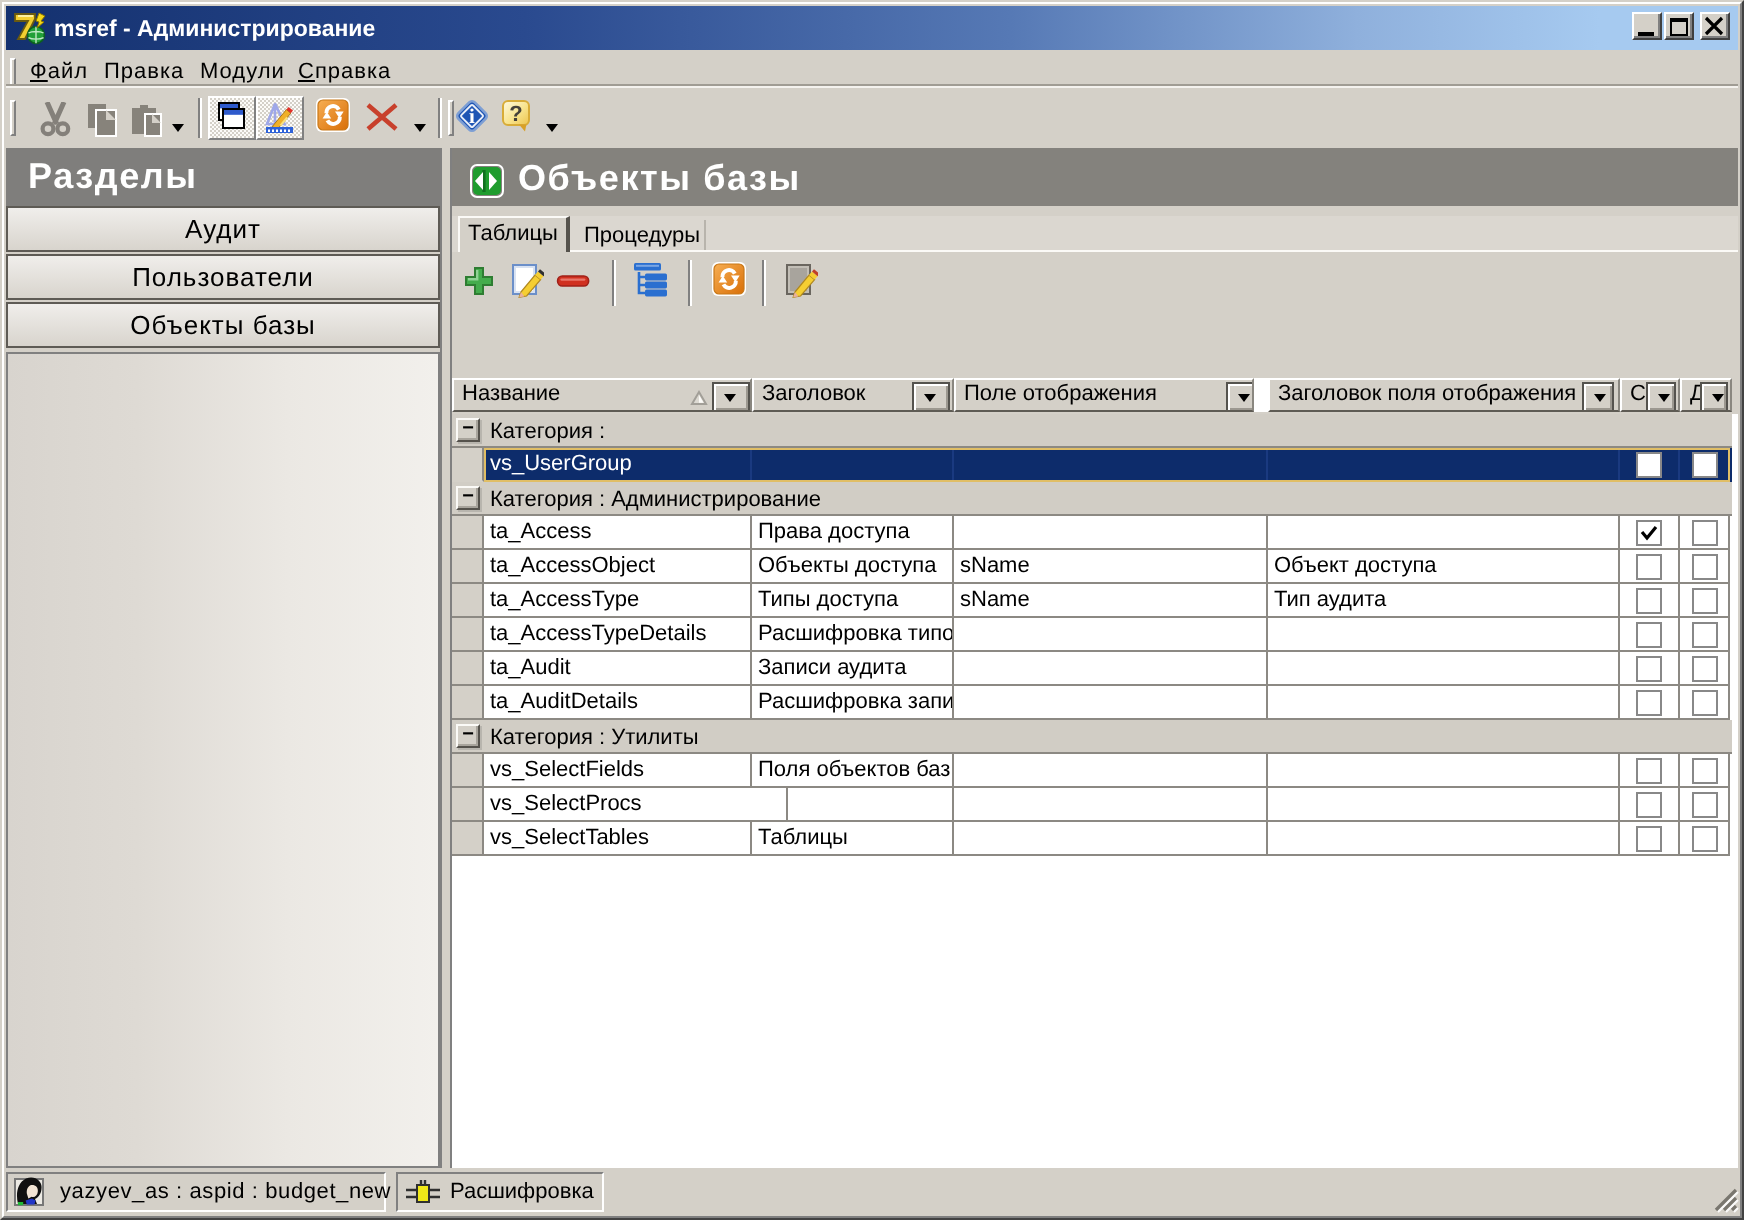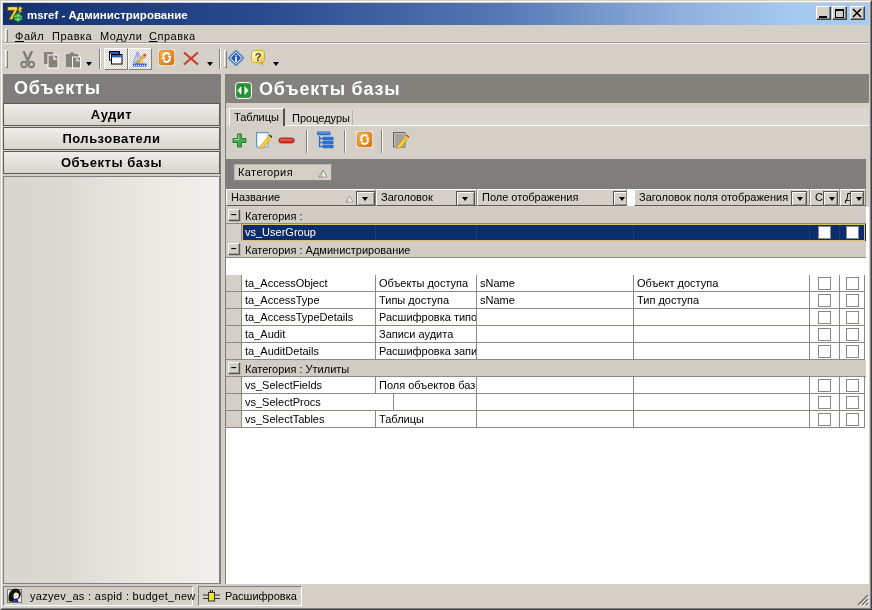--- a/index.html
+++ b/index.html
@@ -18,21 +18,21 @@
 .mi{position:absolute;top:5px;letter-spacing:0.5px}
 
 #tbar{left:3px;top:46px;width:866px;height:26px;background:#D4D0C8}
 .sep{position:absolute;width:2px;border-left:1px solid #808080;border-right:1px solid #FFFFFF}
 .tb{position:absolute;width:24px;height:22px;top:2px}
 .raised{border:1px solid;border-color:#FFFFFF #808080 #808080 #FFFFFF;background-color:#D4D0C8;background-image:linear-gradient(45deg,#FCFBF8 25%,transparent 25%,transparent 75%,#FCFBF8 75%),linear-gradient(45deg,#FCFBF8 25%,transparent 25%,transparent 75%,#FCFBF8 75%);background-size:2px 2px;background-position:0 0,1px 1px}
 .darr{position:absolute;width:0;height:0;border-left:3px solid transparent;border-right:3px solid transparent;border-top:4px solid #000}
 
 #lpanel{left:3px;top:74px;width:217px;height:510px;background:#D4D0C8}
 #lhead{position:absolute;left:0;top:0;width:217px;height:29px;background:#7F7E7C;color:#fff;font-weight:bold;font-size:18px;letter-spacing:0.8px;line-height:28px;padding-left:11px}
-.lbtn{position:absolute;left:0;width:217px;height:23px;border:1px solid #5E5B55;background:linear-gradient(180deg,#F0EEEB,#D8D4CD);font-weight:bold;font-size:13px;letter-spacing:0.5px;text-align:center;line-height:21px}
+.lbtn{position:absolute;left:0;width:217px;height:23px;border:1px solid #5E5B55;background:linear-gradient(180deg,#F0EEEB,#D8D4CD);font-weight:normal;font-size:13px;letter-spacing:0.5px;text-align:center;line-height:21px}
 #llight{position:absolute;left:0;top:102px;width:217px;height:408px;border:1px solid #808080;background:linear-gradient(90deg,#D8D4CE 0%,#DEDAD4 30%,#EBE8E3 65%,#F2F0EC 100%)}
 
 #split{left:220px;top:74px;width:6px;height:510px;background:#D4D0C8;border-left:1px solid #808080;border-right:1px solid #808080}
 
 #rpanel{left:226px;top:74px;width:643px;height:510px;background:#D4D0C8}
 #rhead{position:absolute;left:0;top:0;width:643px;height:29px;background:#84827D;color:#fff;font-weight:bold;font-size:18px;letter-spacing:0.8px}
 #rhead .txt{position:absolute;left:33px;top:5px}
 #tabrow{position:absolute;left:0;top:34px;width:643px;height:18px;background:#DBD7D0}
 #rtbar{position:absolute;left:0;top:52px;width:643px;height:33px;background:#D4D0C8}
 #band{position:absolute;left:0;top:85px;width:640px;height:30px;background:#7F7E7C}
@@ -142,21 +142,21 @@
           <stop offset="1" stop-color="#EDC44E"></stop>
         </linearGradient>
       </defs>
     <rect x="1.5" y="1.5" width="13" height="12" rx="2.5" fill="url(#yg)" stroke="#D8AC38" stroke-width="1"></rect>
     <path d="M9.5 13.2 L12.5 16.8 L13.2 13.2 Z" fill="#D8A028"></path>
     <text x="8" y="11.5" text-anchor="middle" font-size="11" font-weight="bold" fill="#45413A">?</text>
   </svg>
   <div class="darr" style="left:270px;top:16px"></div>
 </div>
 <div class="abs" id="lpanel">
-  <div id="lhead">Объекты</div>
+  <div id="lhead">Разделы</div>
   <div class="lbtn" style="top:29px">Аудит</div>
   <div class="lbtn" style="top:53px">Пользователи</div>
   <div class="lbtn" style="top:77px">Объекты базы</div>
   <div id="llight"></div>
 </div>
 <div class="abs" id="split"></div>
 <div class="abs" id="rpanel">
   <div id="rhead">
     <svg class="abs" style="left:9px;top:8px" width="17" height="17" id="ic-green">
       <rect x="0.5" y="0.5" width="16" height="16" rx="3" fill="none" stroke="#fff"></rect>
@@ -206,26 +206,20 @@
       </svg>
     <div class="sep" style="left:155px;top:4px;height:23px"></div>
     <svg class="abs" style="left:166px;top:5px" width="17" height="18" id="ic-edit2">
       <rect x="1.5" y="1.5" width="11.5" height="14.5" fill="#A8A49D" stroke="#6A665F"></rect>
       <rect x="2.5" y="2.5" width="9.5" height="12.5" fill="none" stroke="#C2BEB6"></rect>
       <path d="M5.5 15 L12.5 6.5 L15.3 8.8 L8.3 17 L4.6 17.6 Z" fill="#F5CE32" stroke="#B08820" stroke-width="0.6"></path>
       <path d="M12.5 6.5 L14 4.8 L16.8 7.1 L15.3 8.8 Z" fill="#F5CE32"></path>
       <path d="M14 4.8 L15 3.6 L17.8 5.9 L16.8 7.1 Z" fill="#C04028"></path>
       <path d="M5.5 15 L4.6 17.6 L7.2 17.2 Z" fill="#E8B0A0"></path>
     </svg>
-  </div>
-  <div id="band">
-    <div id="catbtn">Категория<svg class="abs" style="left:83px;top:4px" width="10" height="9">
-          <path d="M5 1 L9 8 L1 8 Z" fill="#CDCAC3" stroke="#97948D" stroke-width="1"></path>
-          <path d="M5 2.5 L7.8 7.5 L5 7.5 Z" fill="#fff"></path>
-        </svg></div>
   </div>
   <div id="grid">
     <div class="hcell" style="left:0;width:150px">Название<svg class="abs" style="left:118px;top:5px" width="9" height="8">
           <path d="M4.5 1 L8 7 L1 7 Z" fill="#DDDAD3" stroke="#A29F98" stroke-width="1"></path>
           <path d="M4.5 2.5 L6.8 6.4 L4.5 6.4 Z" fill="#FCFBF8"></path>
         </svg><span class="dd" style="left:129px"></span></div>
     <div class="hcell" style="left:150px;width:101px">Заголовок<span class="dd" style="left:79px"></span></div>
     <div class="hcell" style="left:251px;width:150px">Поле отображения<span class="dd" style="left:135px"></span></div>
     <div class="hcell" style="left:408px;width:176px">Заголовок поля отображения<span class="dd" style="left:156px;width:16px"></span></div>
     <div class="hcell" style="left:584px;width:30px">С<span class="dd" style="left:12px;width:15px"></span></div>
@@ -247,39 +241,54 @@
         </div>
       <div class="cell" style="left:614px;width:25px;border-color:#1a3a80">
           <span class="cb" style="left:6px"></span>
         </div>
       <div class="abs" style="left:16px;top:0;width:623px;height:17px;border:1px solid #E0BE66;z-index:5"></div>
     </div>
     <div class="grow" style="top:52px">
         <span class="gbox">−</span>
         <span class="gtxt">Категория : Администрирование</span>
       </div>
+    <div class="drow" style="top:69px">
+      <div class="ind"></div>
+      <div class="cell" style="left:16px;width:134px">ta_Access</div>
+      <div class="cell" style="left:150px;width:101px">Права доступа</div>
+      <div class="cell" style="left:251px;width:157px"></div>
+      <div class="cell" style="left:408px;width:176px"></div>
+      <div class="cell" style="left:584px;width:30px">
+          <span class="cb" style="left:8px"><svg width="11" height="11">
+              <path d="M2 5 L4.5 8 L9 2.5" stroke="#000" stroke-width="1.6" fill="none"></path>
+            </svg></span>
+        </div>
+      <div class="cell" style="left:614px;width:25px">
+          <span class="cb" style="left:6px"></span>
+        </div>
+    </div>
     <div class="drow" style="top:86px">
       <div class="ind"></div>
       <div class="cell" style="left:16px;width:134px">ta_AccessObject</div>
       <div class="cell" style="left:150px;width:101px">Объекты доступа</div>
       <div class="cell" style="left:251px;width:157px">sName</div>
       <div class="cell" style="left:408px;width:176px">Объект доступа</div>
       <div class="cell" style="left:584px;width:30px">
           <span class="cb" style="left:8px"></span>
         </div>
       <div class="cell" style="left:614px;width:25px">
           <span class="cb" style="left:6px"></span>
         </div>
     </div>
     <div class="drow" style="top:103px">
       <div class="ind"></div>
       <div class="cell" style="left:16px;width:134px">ta_AccessType</div>
       <div class="cell" style="left:150px;width:101px">Типы доступа</div>
       <div class="cell" style="left:251px;width:157px">sName</div>
-      <div class="cell" style="left:408px;width:176px">Тип доступа</div>
+      <div class="cell" style="left:408px;width:176px">Тип аудита</div>
       <div class="cell" style="left:584px;width:30px">
           <span class="cb" style="left:8px"></span>
         </div>
       <div class="cell" style="left:614px;width:25px">
           <span class="cb" style="left:6px"></span>
         </div>
     </div>
     <div class="drow" style="top:120px">
       <div class="ind"></div>
       <div class="cell" style="left:16px;width:134px">ta_AccessTypeDetails</div>

